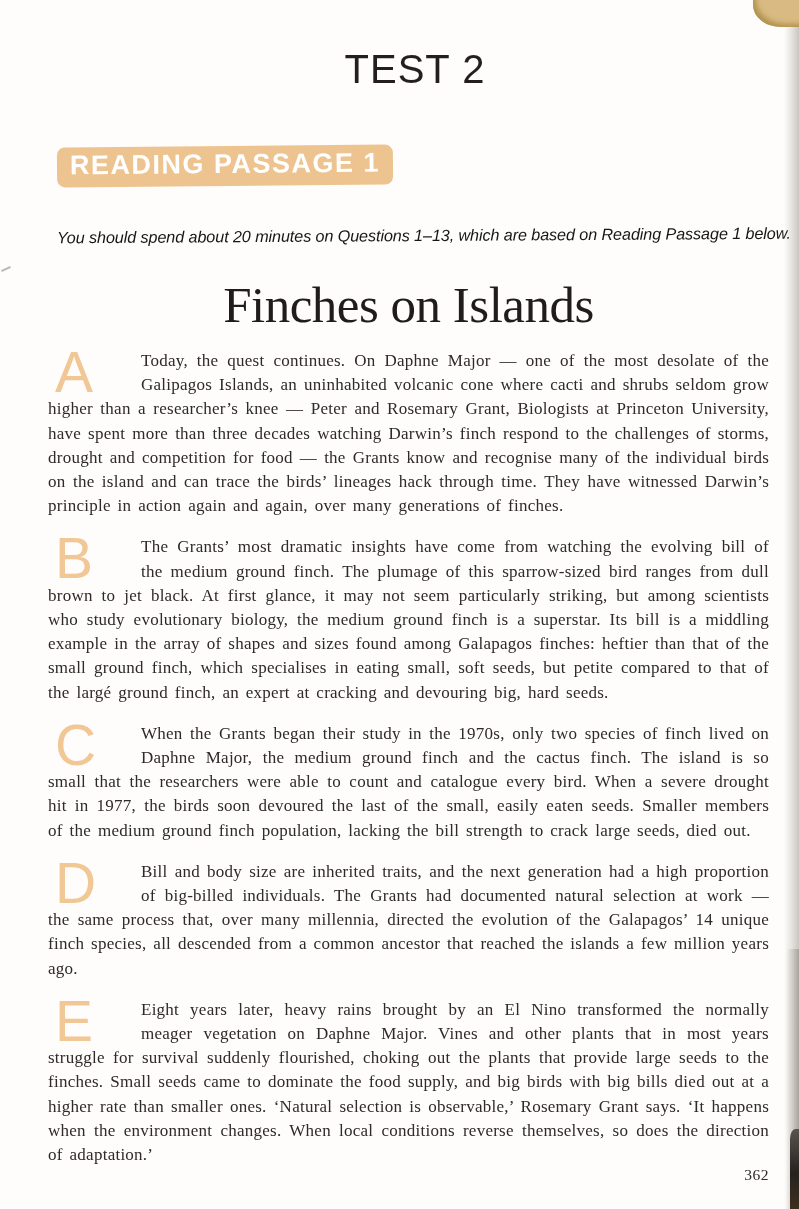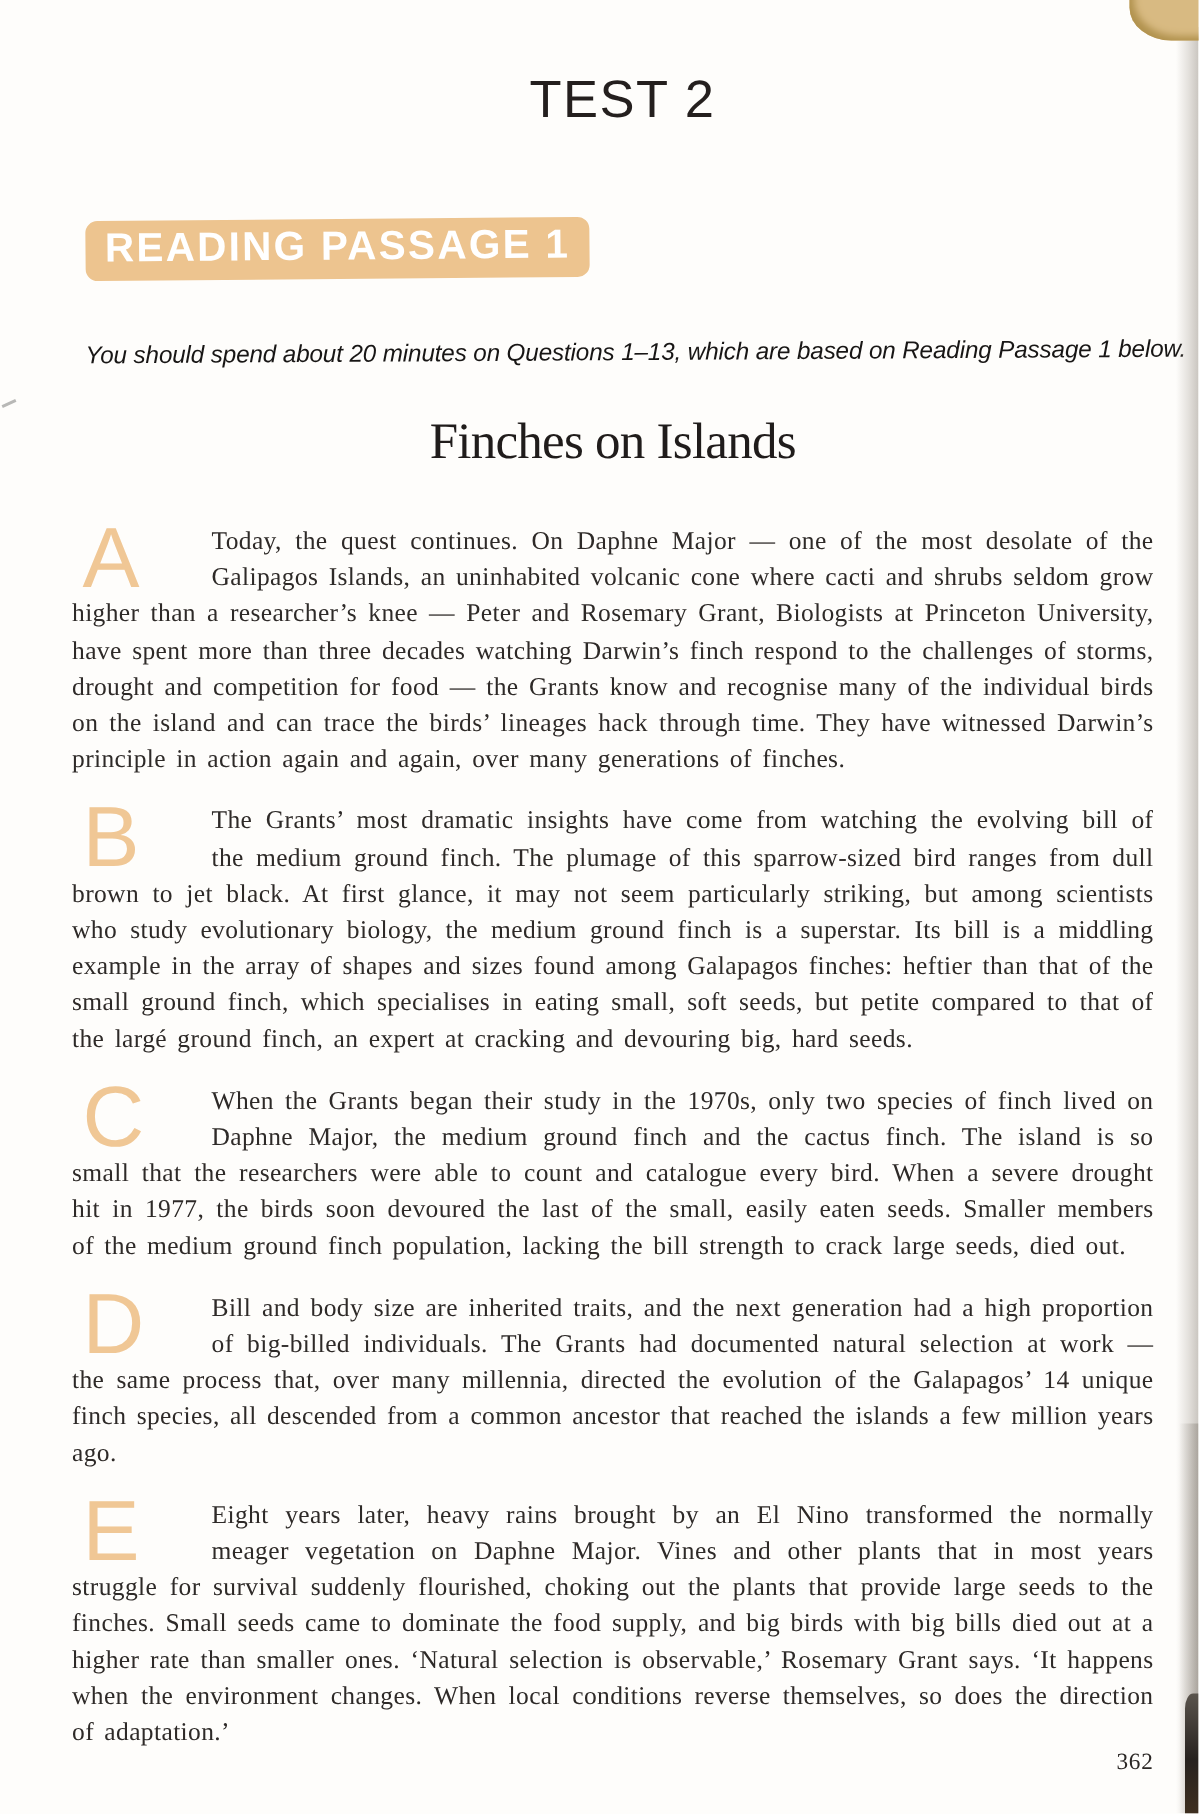--- a/index.html
+++ b/index.html
@@ -13,21 +13,21 @@
     width:799px;height:1209px;
     background:var(--page-bg,#fefdfb);
     overflow:hidden;
   }
 
   
   .test-title{
     position:absolute;top:47px;left:31px;width:768px;
     text-align:center;
     font-family:"Liberation Sans", sans-serif;
-    font-size:35px;font-weight:500;letter-spacing:1px;
+    font-size:40px;font-weight:500;letter-spacing:1px;
     color:#241f1e;
   }
   .banner{
     position:absolute;top:146px;left:57px;
     display:inline-block;
     background:var(--banner-bg,#edc48f);
     color:#ffffff;
     font-family:"Liberation Sans", sans-serif;
     font-size:27px;font-weight:bold;letter-spacing:1.5px;
     padding:3px 13px 6px 13px;
@@ -40,21 +40,21 @@
     font-style:italic;
     font-size:16.2px;letter-spacing:-0.1px;
     color:#181615;
     white-space:nowrap;
     transform:rotate(-0.35deg);
   }
   .article-title{
     position:absolute;top:276px;left:48px;width:721px;
     text-align:center;
     font-family:"Liberation Serif", serif;
-    font-size:34px;letter-spacing:-0.5px;
+    font-size:51px;letter-spacing:-0.5px;
     color:#201c1b;
   }
 
   
   .passage{
     position:absolute;top:349px;left:48px;width:721px;
     text-align:justify;
     font-size:17px;line-height:24.2px;
     letter-spacing:0.25px;word-spacing:2.4px;
     color:var(--body-text,#2e2a28);

